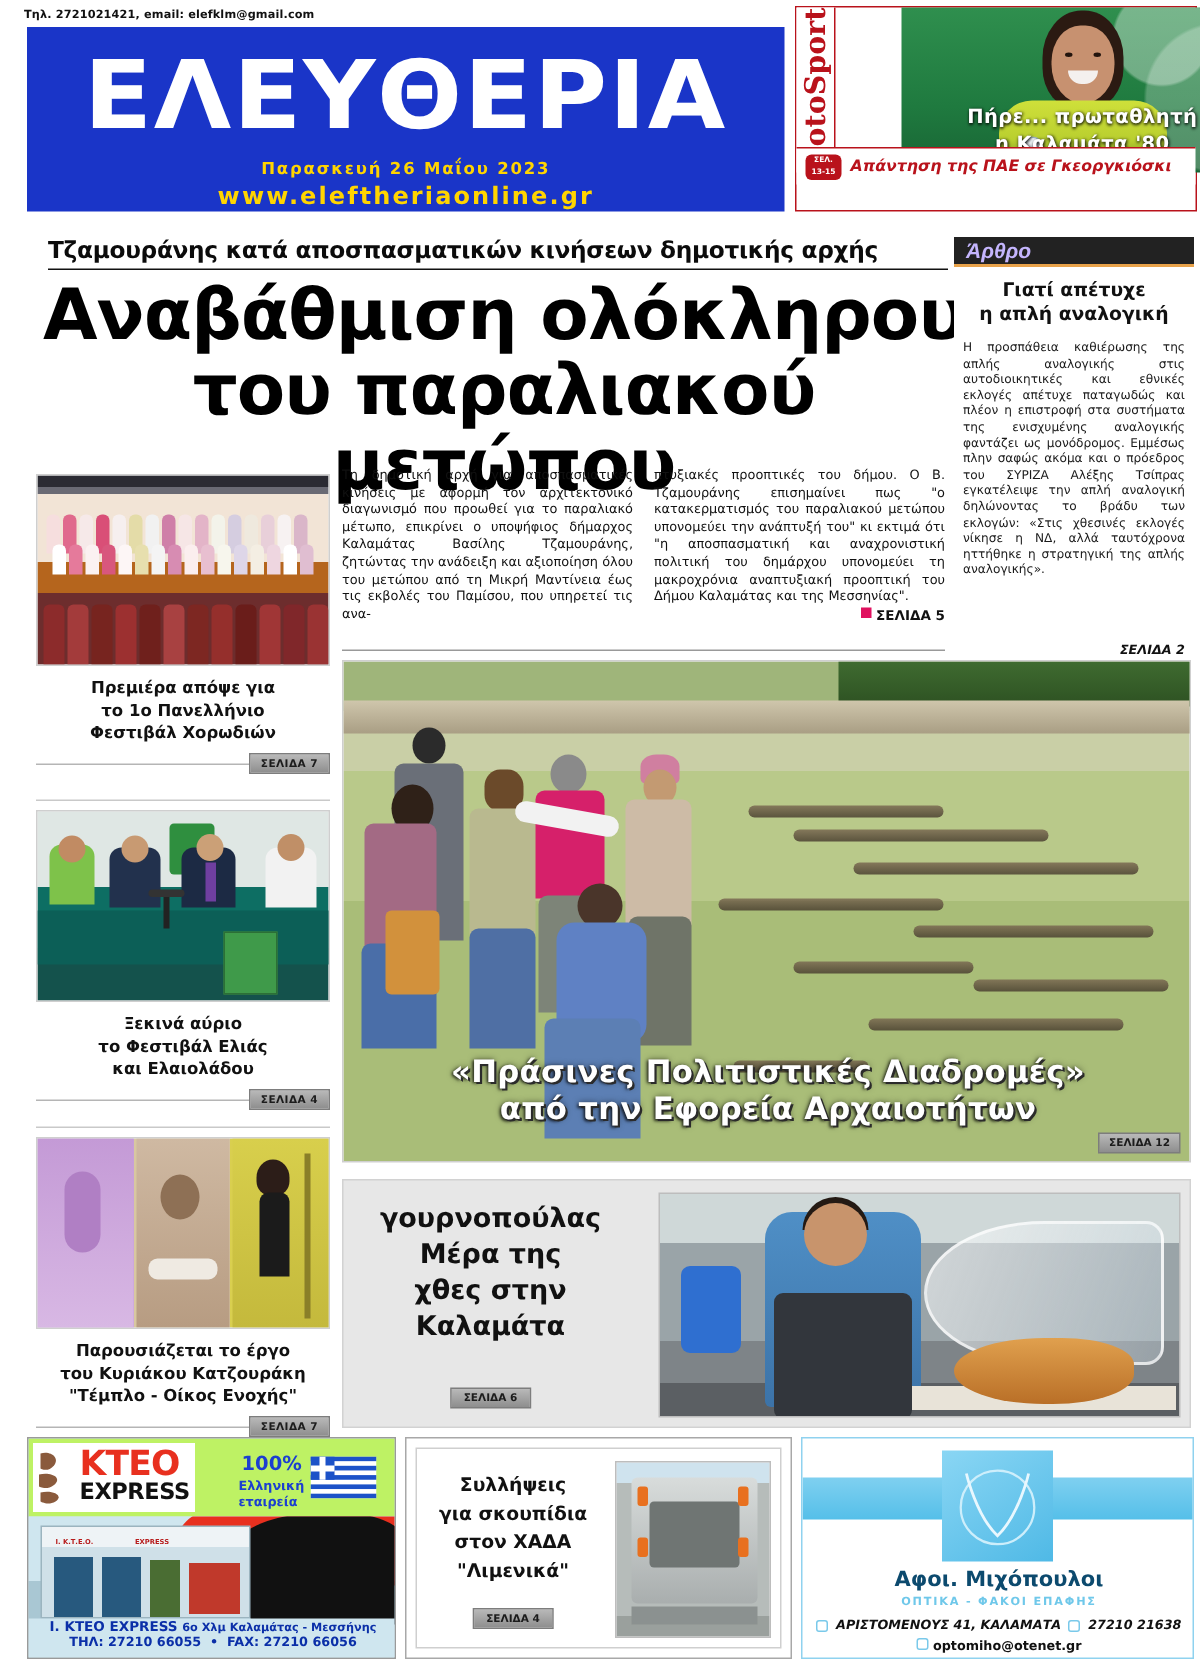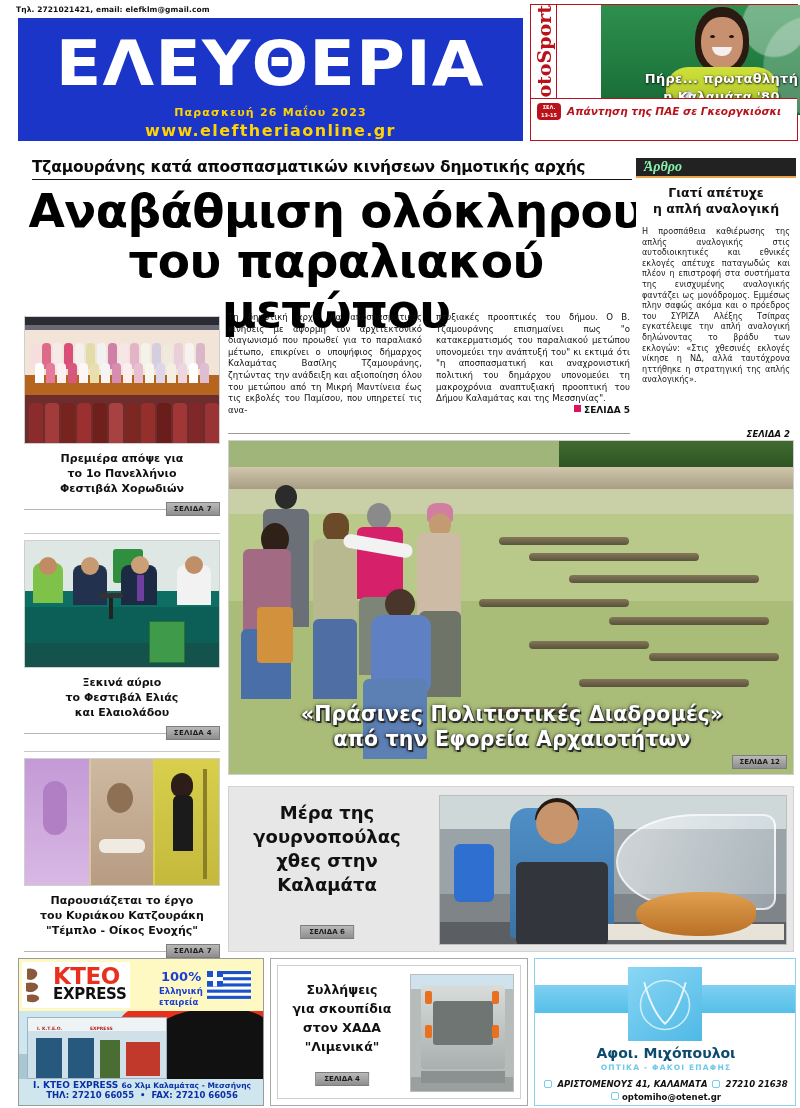--- a/index.html
+++ b/index.html
@@ -131,22 +131,22 @@
   
   .artbox{
     position:absolute; left:636px; top:158px; width:160px; height:285px;
     background:#ffffff;
   }
   .artbox-hd{
     height:20px; background:#222222; border-bottom:2px solid #e8a24a;
     display:flex; align-items:center; padding-left:8px;
   }
   .artbox-hd span{
-    font-family:Liberation Serif, serif; font-style:italic; font-weight:bold;
-    font-size:14px; color:#86efac;
+    font-family:Liberation Sans, sans-serif; font-style:italic; font-weight:bold;
+    font-size:14px; color:#c4b5fd;
   }
   .artbox-title{
     margin-top:7px; text-align:center; font-size:12.5px; font-weight:bold;
     color:#111; line-height:16px;
   }
   .artbox-body{
     margin-top:9px; padding:0 6px; font-size:8.1px; line-height:10.6px;
     color:#1a1a1a; text-align:justify; text-justify:inter-word;
   }
   .artbox-page{
@@ -303,21 +303,21 @@
   }
 
   
   .adrow{ position:absolute; left:18px; top:958px; width:780px; height:148px; display:flex; gap:6px; }
 
   
   .ad-kteo{
     width:246px; height:148px; border:1px solid #9a9a9a; position:relative; overflow:hidden;
     background:#cfe6ef;
   }
-  .kteo-top{ position:absolute; left:0; top:0; width:246px; height:52px; background:#fef9c3; }
+  .kteo-top{ position:absolute; left:0; top:0; width:246px; height:52px; background:#bef264; }
   .kteo-white{ position:absolute; left:3px; top:3px; width:108px; height:46px; background:#ffffff; }
   .kteo-word{ position:absolute; left:34px; top:4px; font-size:23px; font-weight:bold; color:#e8301f; letter-spacing:-.5px; }
   .kteo-word2{ position:absolute; left:34px; top:26px; font-size:15px; font-weight:bold; color:#111; letter-spacing:-.3px; }
   .kteo-bird{ position:absolute; left:5px; top:6px; width:26px; height:38px; }
   .kteo-100{ position:absolute; left:142px; top:10px; font-size:13px; font-weight:bold; color:#1c3fd0; }
   .kteo-el{ position:absolute; left:140px; top:27px; font-size:8.5px; font-weight:bold; color:#1c3fd0; line-height:11px; }
   .kteo-flag{ position:absolute; left:188px; top:12px; width:44px; height:28px; }
   .kteo-mid{
     position:absolute; left:0; top:52px; width:246px; height:72px;
     background:linear-gradient(#cfe6ef 0 60%, #a9c7d3 60% 100%);
@@ -630,22 +630,22 @@
     </div>
     <div class="caption-band">
       <div>«Πράσινες Πολιτιστικές Διαδρομές»</div>
       <div>από την Εφορεία Αρχαιοτήτων</div>
     </div>
     <div class="mp-badge">ΣΕΛΙΔΑ 12</div>
   </div>
 
   <div class="gourno">
     <div class="gourno-txt">
+      <div class="t">γουρνοπούλας</div>
       <div class="t">Μέρα της</div>
-      <div class="t">γουρνοπούλας</div>
       <div class="t">χθες στην</div>
       <div class="t">Καλαμάτα</div>
       <div class="badge">ΣΕΛΙΔΑ 6</div>
     </div>
     <div class="gourno-photo">
       <div class="gp-table"></div>
       <div class="gp-bag"></div>
       <div class="gp-glass"></div>
       <div class="gp-man"></div>
       <div class="gp-hair"></div>

